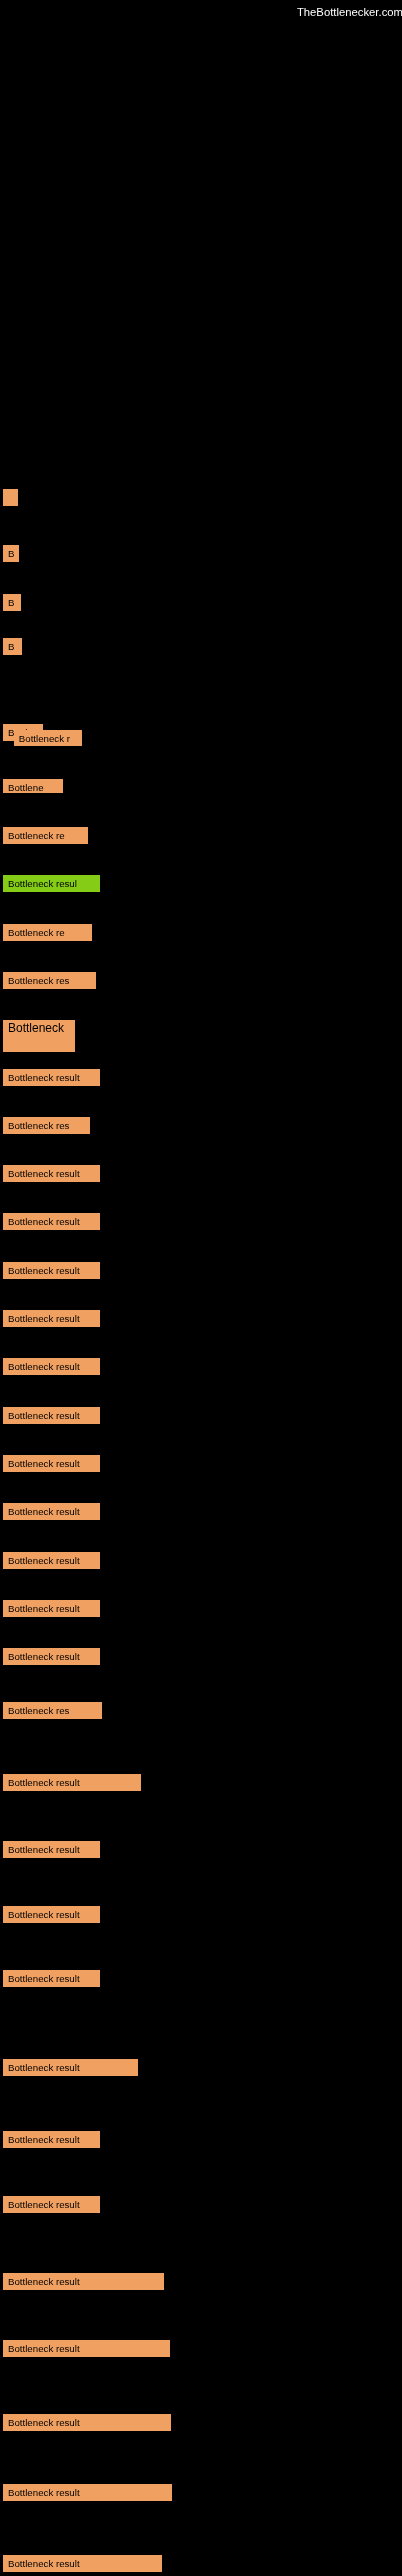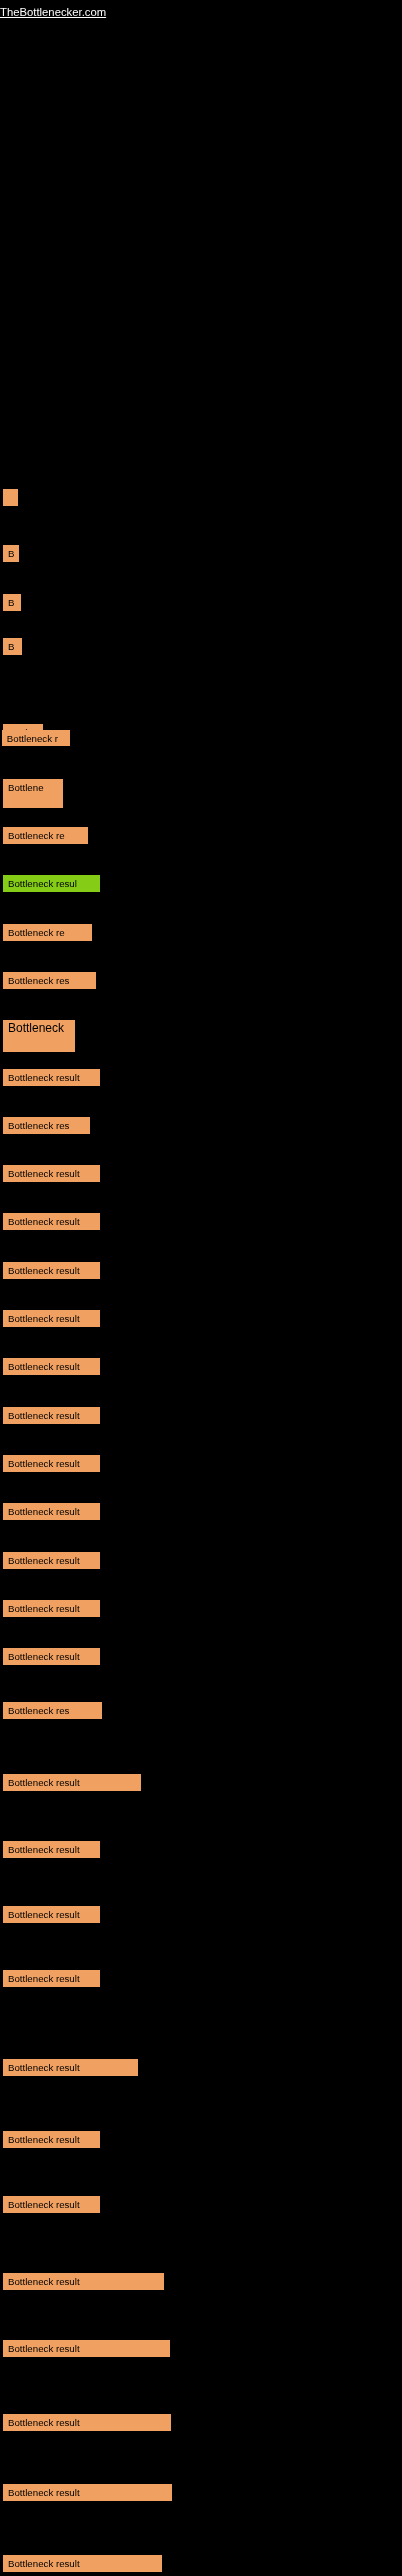--- a/index.html
+++ b/index.html
@@ -10,41 +10,40 @@
     body {
       background-color: #000000;
       width: 403px;
       min-height: 2576px;
       font-family: Arial, sans-serif;
       position: relative;
     }
     .site-title {
       color: #ffffff;
       font-size: 11.3px;
-      text-align: left;
+      text-align: right;
       padding-top: 6.4px;
       padding-bottom: 3.2px;
-      text-decoration: underline;
     }
   </style>
 </head>
 <body>
 
 <div>
   <div class="site-title">TheBottlenecker.com</div>
 </div>
 
 <div id="items-container" style="position: relative; width: 403px; height: 2576px;">
 <div style="position: absolute; top: 467px; left: 3.2px; background-color: rgb(240, 160, 96); color: rgb(0, 0, 0); font-size: 9.7px; padding: 3.2px 4.8px; width: 14.5px; overflow: hidden; white-space: nowrap; height: 17.7px; line-height: 11.3px;"></div>
     <div style="position: absolute; top: 523px; left: 3.2px; background-color: rgb(240, 160, 96); color: rgb(0, 0, 0); font-size: 9.7px; padding: 3.2px 4.8px; width: 16px; overflow: hidden; white-space: nowrap; height: 17.7px; line-height: 11.3px;">B</div>
     <div style="position: absolute; top: 572px; left: 3.2px; background-color: rgb(240, 160, 96); color: rgb(0, 0, 0); font-size: 9.7px; padding: 3.2px 4.8px; width: 17.7px; overflow: hidden; white-space: nowrap; height: 17.7px; line-height: 11.3px;">B</div>
     <div style="position: absolute; top: 616px; left: 3.2px; background-color: rgb(240, 160, 96); color: rgb(0, 0, 0); font-size: 9.7px; padding: 3.2px 4.8px; width: 19.3px; overflow: hidden; white-space: nowrap; height: 17.7px; line-height: 11.3px;">B</div>
     <div style="position: absolute; top: 660px; left: 3.2px; background-color: rgb(240, 160, 96); color: rgb(0, 0, 0); font-size: 9.7px; padding: 3.2px 4.8px; width: 40px; overflow: hidden; white-space: nowrap; height: 17.7px; line-height: 11.3px; margin-top: 42px;">Bottlen</div>
-    <div style="position: absolute; top: 708px; left: 2px; background-color: rgb(240, 160, 96); color: rgb(0, 0, 0); font-size: 9.7px; padding: 3.2px 4.8px; width: 68px; overflow: hidden; white-space: nowrap; height: 16px; line-height: 11.3px;">Bottleneck r</div>
-    <div style="position: absolute; top: 757px; left: 3.2px; background-color: rgb(240, 160, 96); color: rgb(0, 0, 0); font-size: 9.7px; padding: 3.2px 4.8px; width: 60px; overflow: hidden; white-space: nowrap; height: 29px; line-height: 11.3px;">Bottlene</div>
+    <div style="position: absolute; top: 708px; left: 14px; background-color: rgb(240, 160, 96); color: rgb(0, 0, 0); font-size: 9.7px; padding: 3.2px 4.8px; width: 68px; overflow: hidden; white-space: nowrap; height: 16px; line-height: 11.3px;">Bottleneck r</div>
+    <div style="position: absolute; top: 757px; left: 3.2px; background-color: rgb(240, 160, 96); color: rgb(0, 0, 0); font-size: 9.7px; padding: 3.2px 4.8px; width: 60px; overflow: hidden; white-space: nowrap; height: 14px; line-height: 11.3px;">Bottlene</div>
     <div style="position: absolute; top: 805px; left: 3.2px; background-color: rgb(240, 160, 96); color: rgb(0, 0, 0); font-size: 9.7px; padding: 3.2px 4.8px; width: 85px; overflow: hidden; white-space: nowrap; height: 17.7px; line-height: 11.3px;">Bottleneck re</div>
     <div style="position: absolute; top: 853px; left: 3.2px; background-color: #84cc16; color: rgb(0, 0, 0); font-size: 9.7px; padding: 3.2px 4.8px; width: 97px; overflow: hidden; white-space: nowrap; height: 17.7px; line-height: 11.3px;">Bottleneck resul</div>
     <div style="position: absolute; top: 902px; left: 3.2px; background-color: rgb(240, 160, 96); color: rgb(0, 0, 0); font-size: 9.7px; padding: 3.2px 4.8px; width: 89px; overflow: hidden; white-space: nowrap; height: 17.7px; line-height: 11.3px;">Bottleneck re</div>
     <div style="position: absolute; top: 950px; left: 3.2px; background-color: rgb(240, 160, 96); color: rgb(0, 0, 0); font-size: 9.7px; padding: 3.2px 4.8px; width: 93px; overflow: hidden; white-space: nowrap; height: 17.7px; line-height: 11.3px;">Bottleneck res</div>
     <div style="position: absolute; top: 998px; left: 3.2px; background-color: rgb(240, 160, 96); color: rgb(0, 0, 0); font-size: 12px; padding: 3.2px 4.8px; width: 72px; overflow: hidden; white-space: nowrap; height: 32px; line-height: 11.3px;">Bottleneck</div>
     <div style="position: absolute; top: 1047px; left: 3.2px; background-color: rgb(240, 160, 96); color: rgb(0, 0, 0); font-size: 9.7px; padding: 3.2px 4.8px; width: 97px; overflow: hidden; white-space: nowrap; height: 17.7px; line-height: 11.3px;">Bottleneck result</div>
     <div style="position: absolute; top: 1095px; left: 3.2px; background-color: rgb(240, 160, 96); color: rgb(0, 0, 0); font-size: 9.7px; padding: 3.2px 4.8px; width: 87px; overflow: hidden; white-space: nowrap; height: 17.7px; line-height: 11.3px;">Bottleneck res</div>
     <div style="position: absolute; top: 1143px; left: 3.2px; background-color: rgb(240, 160, 96); color: rgb(0, 0, 0); font-size: 9.7px; padding: 3.2px 4.8px; width: 97px; overflow: hidden; white-space: nowrap; height: 17.7px; line-height: 11.3px;">Bottleneck result</div>
     <div style="position: absolute; top: 1191px; left: 3.2px; background-color: rgb(240, 160, 96); color: rgb(0, 0, 0); font-size: 9.7px; padding: 3.2px 4.8px; width: 97px; overflow: hidden; white-space: nowrap; height: 17.7px; line-height: 11.3px;">Bottleneck result</div>
     <div style="position: absolute; top: 1240px; left: 3.2px; background-color: rgb(240, 160, 96); color: rgb(0, 0, 0); font-size: 9.7px; padding: 3.2px 4.8px; width: 97px; overflow: hidden; white-space: nowrap; height: 17.7px; line-height: 11.3px;">Bottleneck result</div>

